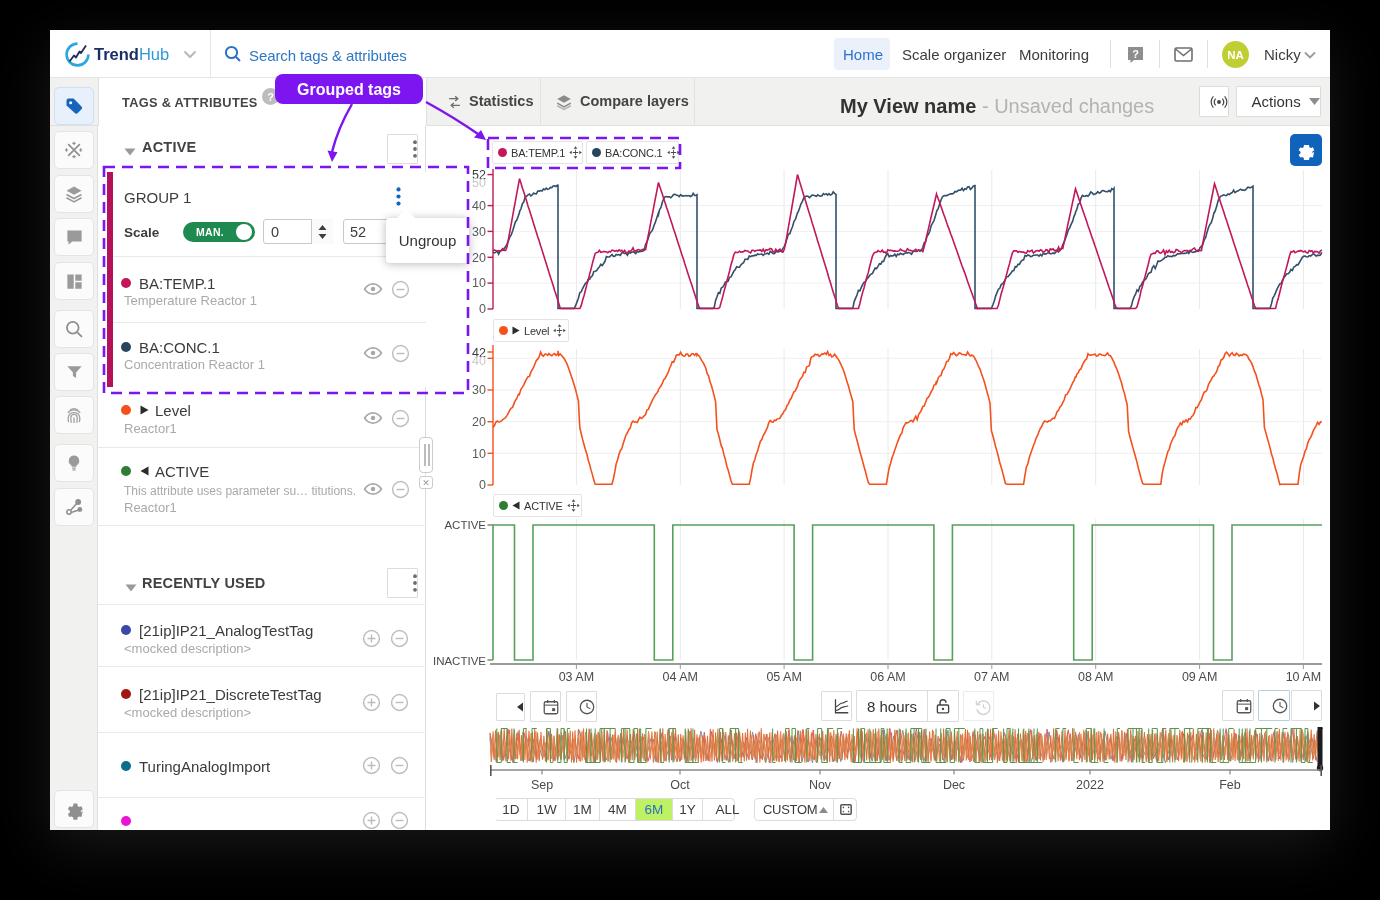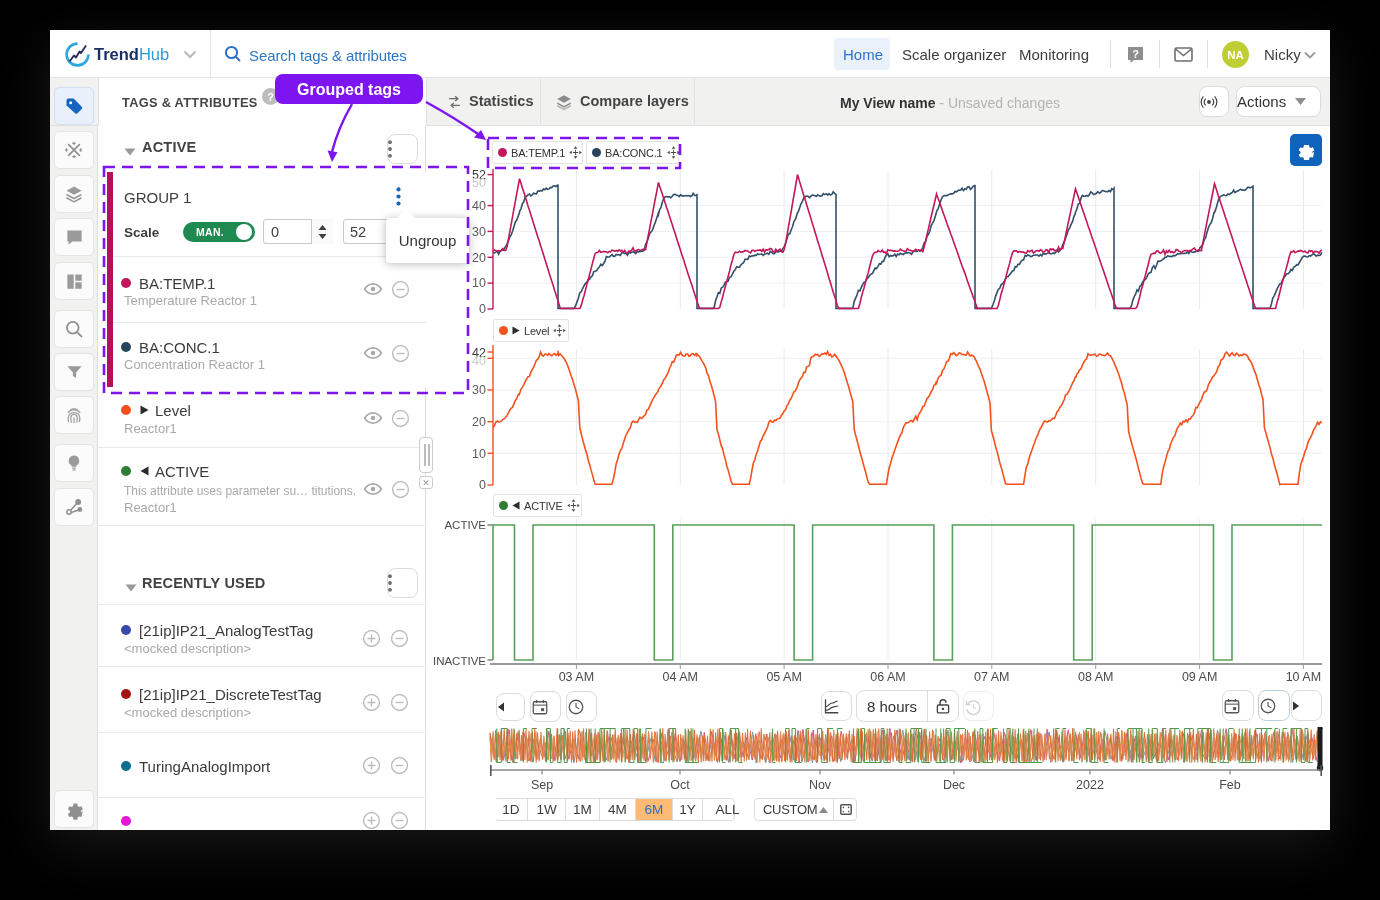--- a/index.html
+++ b/index.html
@@ -1,20 +1,20 @@
 <!DOCTYPE html>
 <html><head><meta charset="utf-8"><style>
 
 * { margin:0; padding:0; box-sizing:border-box; }
 body { width:1380px; height:900px; background:#000; position:relative; overflow:hidden;
   font-family:"Liberation Sans", sans-serif; }
 #win { position:absolute; left:50px; top:30px; width:1280px; height:800px; background:#fff; overflow:hidden; box-shadow:0 16px 55px rgba(150,150,150,.17); }
 .ab { position:absolute; }
-.btn { position:absolute; background:#fff; border:1px solid #dcdcdc; border-radius:8px;
-  display:flex; align-items:center; justify-content:flex-start; }
+.btn { position:absolute; background:#fff; border:1px solid #dcdcdc; border-radius:1px;
+  display:flex; align-items:center; justify-content:flex-end; }
 .chip { position:absolute; background:#fff; border:1px solid #e3e3e3; border-radius:2px;
   display:flex; align-items:center; gap:4px; padding:0 5px; font-size:11px; letter-spacing:-.2px; color:#333; white-space:nowrap; }
 .chip svg { flex:none; }
 .dot { width:10px; height:10px; border-radius:50%; flex:none; }
 .rowline { position:absolute; left:48px; width:328px; height:1px; background:#e9e9e9; }
 .itit { font-size:15px; color:#3b3b3b; }
 .isub { font-size:13px; color:#a9a9a9; }
 .sideb { position:absolute; left:4px; width:40px; height:38px; background:#fbfbfb;
   border:1px solid #e4e4e4; border-radius:5px; display:flex; align-items:center; justify-content:center; }
 .vdiv { position:absolute; top:0; width:1px; height:48px; background:#e2e2e2; }
@@ -65,21 +65,21 @@
     </svg>
 <div class="ab" style="left:419px;top:63px;font-size:14.5px;font-weight:bold;color:#454545">Statistics</div>
 <div class="vdiv" style="left:490px;top:48px"></div>
 <svg class="ab" style="left:505px;top:63px" width="18" height="18" viewBox="0 0 24 24" fill="#8b8b8b">
       <path d="M12 3l9 5-9 5-9-5z"></path>
       <path d="M3 13.5l9 5 9-5" fill="none" stroke="#8b8b8b" stroke-width="2"></path>
       <path d="M3 17l9 5 9-5" fill="none" stroke="#b5b5b5" stroke-width="2"></path>
     </svg>
 <div class="ab" style="left:530px;top:63px;font-size:14.5px;font-weight:bold;color:#454545">Compare layers</div>
 <div class="vdiv" style="left:644px;top:48px"></div>
-<div class="ab" style="left:790px;top:65px;font-size:14px;color:#333"><b>My View name</b> <span style="color:#b3b3b3">- Unsaved changes</span></div>
+<div class="ab" style="left:790px;top:65px;font-size:20px;color:#333"><b>My View name</b> <span style="color:#b3b3b3">- Unsaved changes</span></div>
 <div class="btn" style="left:1149px;top:56px;width:30px;height:31px">
       <svg width="18" height="14" viewBox="0 0 24 18">
         <circle cx="12" cy="9" r="2.6" fill="#444"></circle>
         <path d="M7.5 4.5a7 7 0 000 9M16.5 4.5a7 7 0 010 9M4.5 1.5a11 11 0 000 15M19.5 1.5a11 11 0 010 15" fill="none" stroke="#444" stroke-width="1.6"></path>
       </svg>
     </div>
 <div class="btn" style="left:1186px;top:56px;width:85px;height:31px;font-size:15px;color:#333">Actions&nbsp;&nbsp;<svg width="11" height="7" viewBox="0 0 11 7">
         <path d="M0 0h11L5.5 7z" fill="#8d8d8d"></path>
       </svg></div>
 <div class="ab" style="left:0;top:96px;width:48px;height:704px;background:#f1f1f0;border-right:1px solid #e0e0e0"></div>
@@ -505,21 +505,21 @@
 <div class="btn" style="left:1241px;top:660px;width:31px;height:31px">
       <svg width="8" height="10" viewBox="0 0 8 10">
         <path d="M1 0.5L7 5L1 9.5z" fill="#333"></path>
       </svg>
     </div>
 <div class="ab" style="left:444px;top:768px;width:241px;height:23px;background:#fff;border:1px solid #dcdcdc;border-radius:4px"></div>
 <div class="ab" style="left:444px;top:769px;width:33px;height:21px;display:flex;align-items:center;justify-content:center;font-size:13.5px;color:#3b3b3b;border-left:1px solid #dcdcdc">1D</div>
 <div class="ab" style="left:477px;top:769px;width:38px;height:21px;display:flex;align-items:center;justify-content:center;font-size:13.5px;color:#3b3b3b;border-left:1px solid #dcdcdc">1W</div>
 <div class="ab" style="left:515px;top:769px;width:34px;height:21px;display:flex;align-items:center;justify-content:center;font-size:13.5px;color:#3b3b3b;border-left:1px solid #dcdcdc">1M</div>
 <div class="ab" style="left:549px;top:769px;width:36px;height:21px;display:flex;align-items:center;justify-content:center;font-size:13.5px;color:#3b3b3b;border-left:1px solid #dcdcdc">4M</div>
-<div class="ab" style="left:585px;top:769px;width:37px;height:21px;display:flex;align-items:center;justify-content:center;font-size:13.5px;background:#fdba74;color:#2d6fc0;border-left:1px solid #dcdcdc">6M</div>
+<div class="ab" style="left:585px;top:769px;width:37px;height:21px;display:flex;align-items:center;justify-content:center;font-size:13.5px;background:#bef264;color:#2d6fc0;border-left:1px solid #dcdcdc">6M</div>
 <div class="ab" style="left:622px;top:769px;width:30px;height:21px;display:flex;align-items:center;justify-content:center;font-size:13.5px;color:#3b3b3b;border-left:1px solid #dcdcdc">1Y</div>
 <div class="ab" style="left:652px;top:769px;width:50px;height:21px;display:flex;align-items:center;justify-content:center;font-size:13.5px;color:#3b3b3b;border-left:1px solid #dcdcdc">ALL</div>
 <div class="ab" style="left:444px;top:769px;width:2px;height:21px;background:#fff"></div>
 <div class="ab" style="left:704px;top:768px;width:103px;height:23px;background:#fff;border:1px solid #dcdcdc;border-radius:4px"></div>
 <div class="ab" style="left:713px;top:771.5px;font-size:13px;letter-spacing:-.3px;color:#3b3b3b">CUSTOM</div>
 <svg class="ab" style="left:769px;top:777px" width="9" height="6" viewBox="0 0 9 6">
       <path d="M0 6h9L4.5 0z" fill="#8d8d8d"></path>
     </svg>
 <div class="ab" style="left:783px;top:769px;width:1px;height:21px;background:#dcdcdc"></div>
 <svg class="ab" style="left:790px;top:774px" width="12" height="11" viewBox="0 0 12 11">

